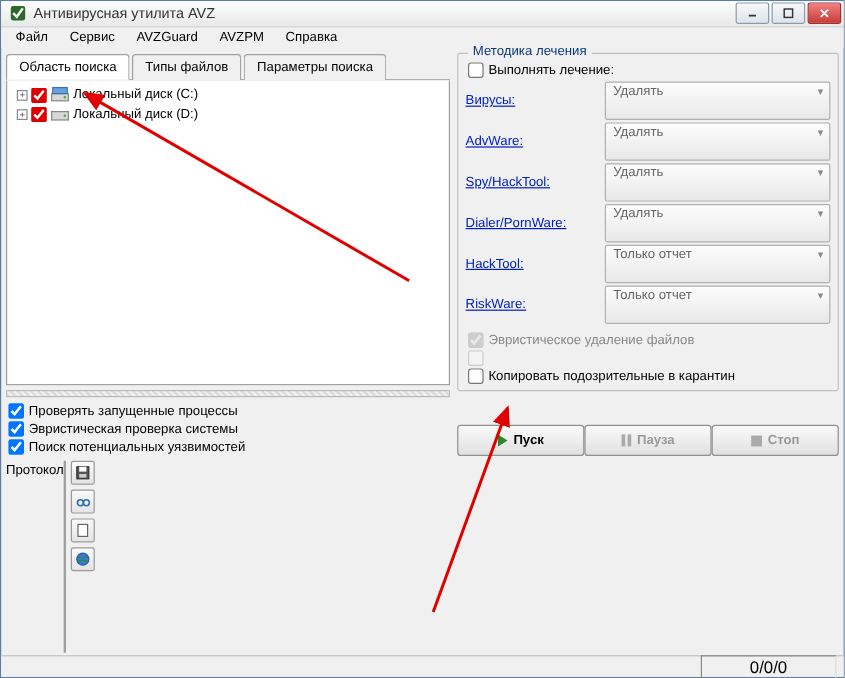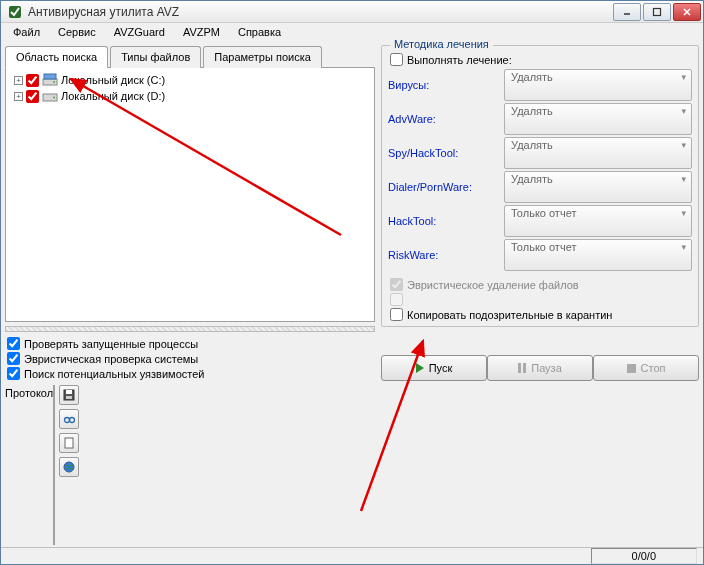--- a/index.html
+++ b/index.html
@@ -22,37 +22,37 @@
 .treebox { flex: 1; background: #fff; border: 1px solid #a0a0a0; border-top: none; padding: 4px; min-height: 180px; }
 .treerow { display: flex; align-items: center; gap: 3px; padding: 1px 0 1px 4px; }
 .expander { width: 9px; height: 9px; border: 1px solid #888; font-size: 8px; line-height: 7px; text-align: center; color: #555; }
 .red-check { accent-color: #d00; }
 .disk-icon { width: 16px; height: 14px; display: inline-block; }
 .sep { height: 6px; background: repeating-linear-gradient(45deg,#ddd,#ddd 2px,#f0f0f0 2px,#f0f0f0 4px); border: 1px solid #bbb; margin: 4px 0; }
 .checkrow { display: flex; align-items: flex-end; gap: 4px; padding: 1px 2px; }
 .groupbox { border: 1px solid #c0c0c0; border-radius: 2px; padding: 6px 6px 4px 6px; margin-bottom: 4px; position: relative; }
 .groupbox .legend { position: absolute; top: -8px; left: 8px; background: #f0f0f0; padding: 0 4px; color: #0a3a7a; }
 .treatrow { display: flex; align-items: center; gap: 6px; margin: 2px 0; }
-.treatlabel { width: 110px; color: #0020c0; }
+.treatlabel { width: 110px; color: #0020c0; text-decoration: underline; }
 .treatselect { flex: 1; height: 32px; border: 1px solid #b0b0b0; border-radius: 2px; background: linear-gradient(#fdfdfd,#e8e8e8); padding: 1px 16px 1px 6px; color: #666; position: relative; }
 .treatselect::after { content: "▾"; position: absolute; right: 5px; top: 2px; color: #888; font-size: 9px; }
-.btnrow { display: flex; gap: 0; margin-top: 24px; }
+.btnrow { display: flex; gap: 0; margin-top: 24px; font-weight: bold; }
 .btn { flex: 1; height: 26px; border: 1px solid #909090; border-radius: 3px; background: linear-gradient(#fafafa,#e0e0e0); display: flex; align-items: center; justify-content: center; gap: 5px; }
 .btn.disabled { color: #999; }
 .play-icon { width: 0; height: 0; border-left: 8px solid #2a8a2a; border-top: 5px solid transparent; border-bottom: 5px solid transparent; }
 .pause-icon { width: 8px; height: 10px; border-left: 3px solid #aaa; border-right: 3px solid #aaa; }
 .stop-icon { width: 9px; height: 9px; background: #aaa; }
 .bottom { padding: 0 4px 2px 4px; display: flex; }
 .protolabel { padding: 2px 0; }
 .logarea { display: flex; }
 .logbox { flex: 1; height: 160px; background: #fff; border: 1px solid #a0a0a0; }
 .sidetools { width: 24px; display: flex; flex-direction: column; gap: 4px; padding-left: 4px; }
 .toolbtn { width: 20px; height: 20px; border: 1px solid #999; border-radius: 2px; background: linear-gradient(#fafafa,#e4e4e4); display: flex; align-items: center; justify-content: center; font-size: 11px; }
 .status { height: 18px; border-top: 1px solid #c0c0c0; display: flex; align-items: center; justify-content: flex-end; padding: 0 6px; background: #f0f0f0; }
-.statuscell { border: 1px inset #ddd; padding: 1px 40px; font-size: 11px; }
+.statuscell { border: 1px inset #ddd; padding: 1px 40px; font-size: 14px; }
 .arrow { position: absolute; pointer-events: none; }
 .dim { color: #888; }
 </style>
 </head>
 <body>
 
 <div class="window">
   <div class="titlebar">
     <span class="app-icon">
       <svg viewBox="0 0 16 16">

